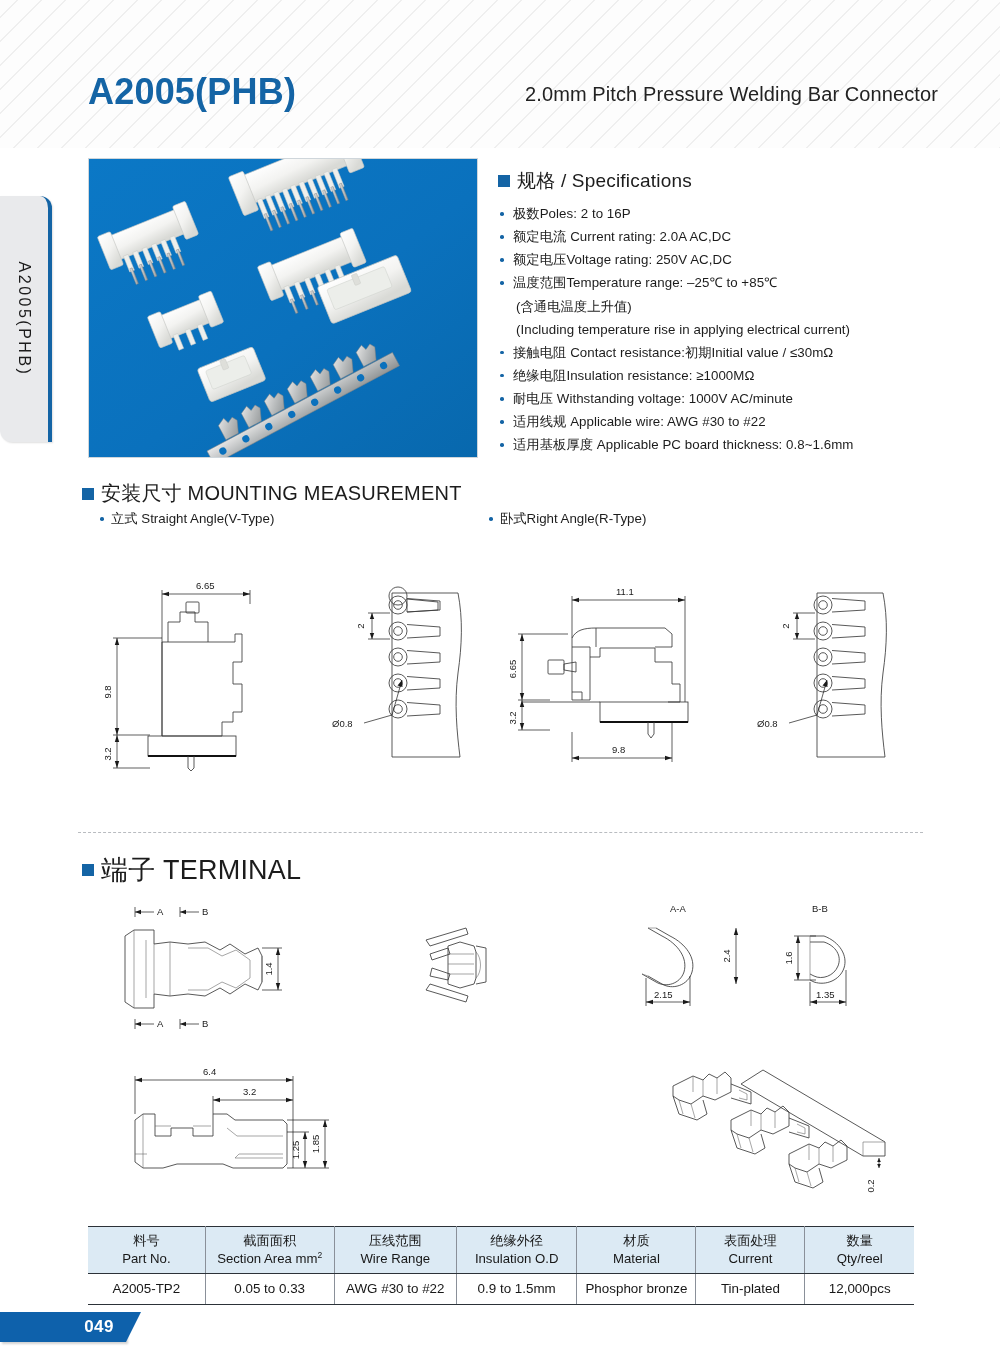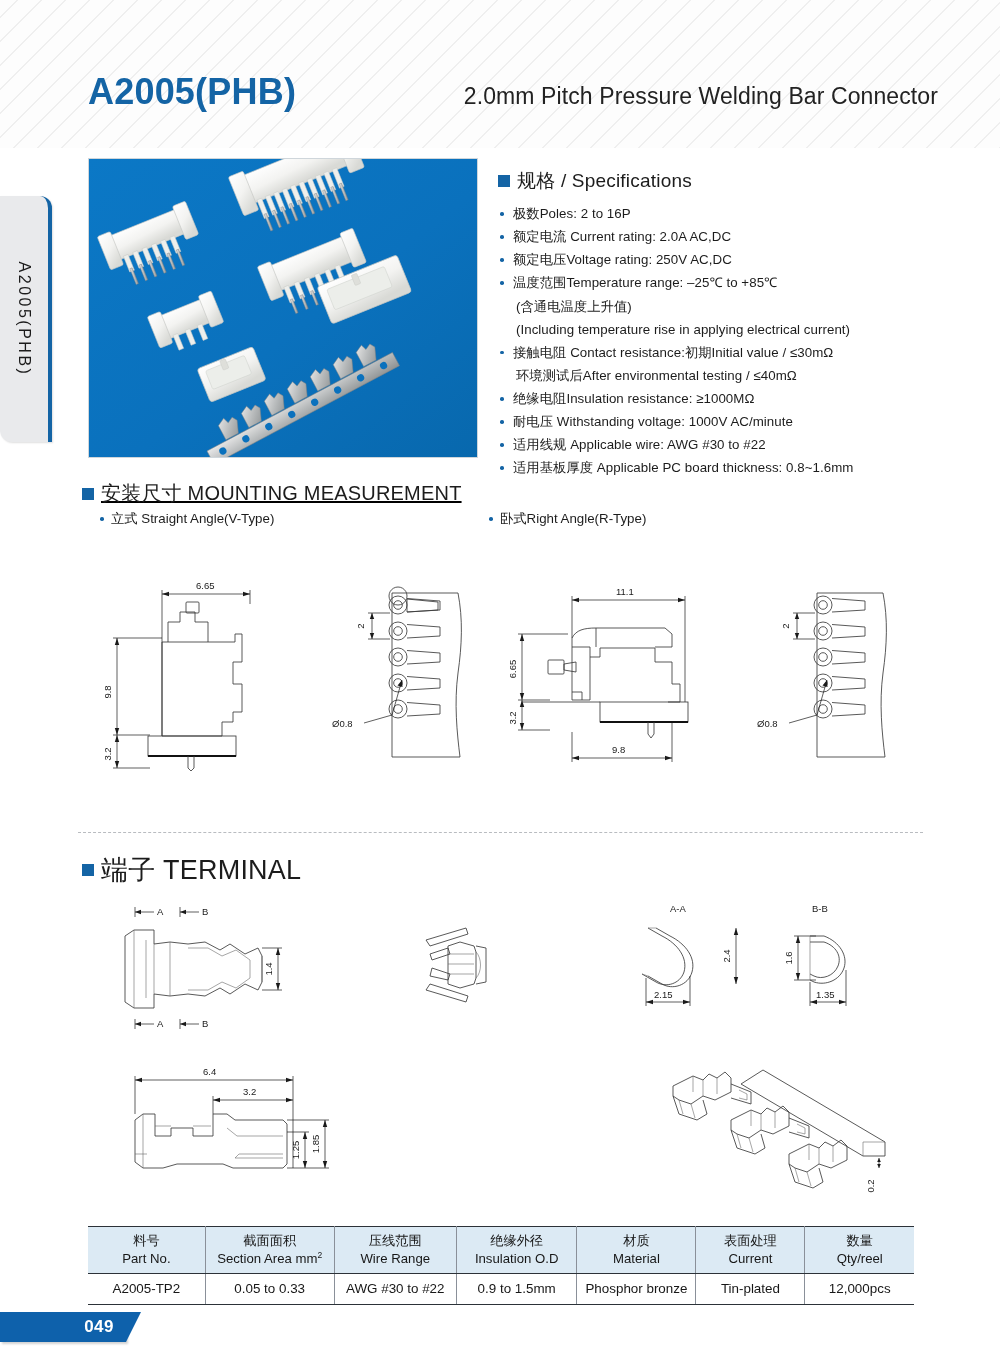--- a/index.html
+++ b/index.html
@@ -21,21 +21,21 @@
       rgba(0,0,0,0) 1.4px, rgba(0,0,0,0) 17px
     );
   }
   .header-title {
     position: absolute; left: 88px; top: 74px;
     font-size: 36px; font-weight: bold; color: #1464a5;
     letter-spacing: 0.2px; line-height: 1;
   }
   .header-sub {
     position: absolute; right: 62px; top: 83px;
-    font-size: 23px; color: #222; letter-spacing: 0.1px; margin-left: 12px;
+    font-size: 20px; color: #222; letter-spacing: 0.1px; margin-left: 12px;
   }
 
   
   .side-tab {
     position: absolute; left: 0px; top: 196px;
     width: 52px; height: 246px;
     background: #e9eaec;
     border-right: 4px solid #1464a5;
     border-radius: 0 12px 0 12px;
     box-shadow: 1px 1px 2px rgba(0,0,0,0.13);
@@ -70,21 +70,21 @@
     font-size: 13.3px; color: #1c1c1c; line-height: 1.74;
     letter-spacing: 0.05px;
   }
   .spec-list li.has-bullet::before {
     content: ""; position: absolute; left: 2px; top: 10px;
     width: 3.5px; height: 3.5px; border-radius: 50%; background: #1464a5;
   }
   .spec-list li.cont { padding-left: 18px; }
 
   
-  .mount-head { position: absolute; left: 82px; top: 480px; text-decoration: underline; }
+  .mount-head { position: absolute; left: 82px; top: 480px; }
   .mount-head .sec-head { font-size: 20px; }
   .sub-bullet {
     position: absolute; font-size: 13.3px; color: #1c1c1c;
     padding-left: 13px;
   }
   .sub-bullet::before {
     content: ""; position: absolute; left: 2px; top: 7px;
     width: 3.5px; height: 3.5px; border-radius: 50%; background: #1464a5;
   }
   #mount-sub-v { left: 98px; top: 510px; }
@@ -318,21 +318,20 @@
       <span>规格 / Specifications</span>
     </div>
     <ul class="spec-list">
       <li class="has-bullet">极数Poles: 2 to 16P</li>
       <li class="has-bullet">额定电流 Current rating: 2.0A AC,DC</li>
       <li class="has-bullet">额定电压Voltage rating: 250V AC,DC</li>
       <li class="has-bullet">温度范围Temperature range: –25℃ to +85℃</li>
       <li class="cont">(含通电温度上升值)</li>
       <li class="cont">(Including temperature rise in applying electrical current)</li>
       <li class="has-bullet">接触电阻 Contact resistance:初期Initial value / ≤30mΩ</li>
-      <li class="cont">环境测试后After environmental testing / ≤40mΩ</li>
       <li class="has-bullet">绝缘电阻Insulation resistance: ≥1000MΩ</li>
       <li class="has-bullet">耐电压 Withstanding voltage: 1000V AC/minute</li>
       <li class="has-bullet">适用线规 Applicable wire: AWG #30 to #22</li>
       <li class="has-bullet">适用基板厚度 Applicable PC board thickness: 0.8~1.6mm</li>
     </ul>
   </div>
 
   <div class="mount-head">
     <div class="sec-head">
       <span class="sq"></span>

